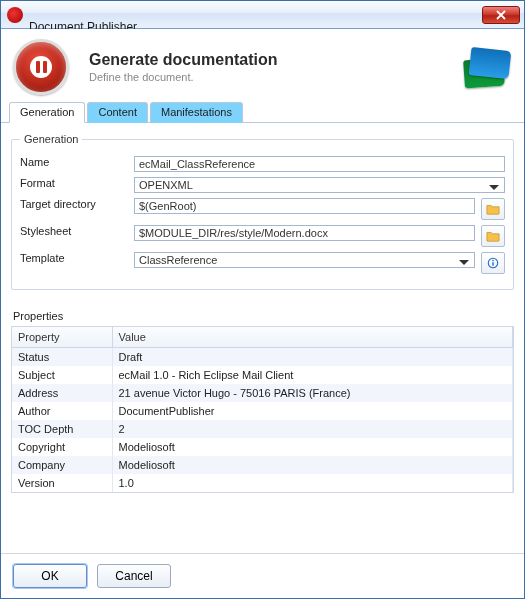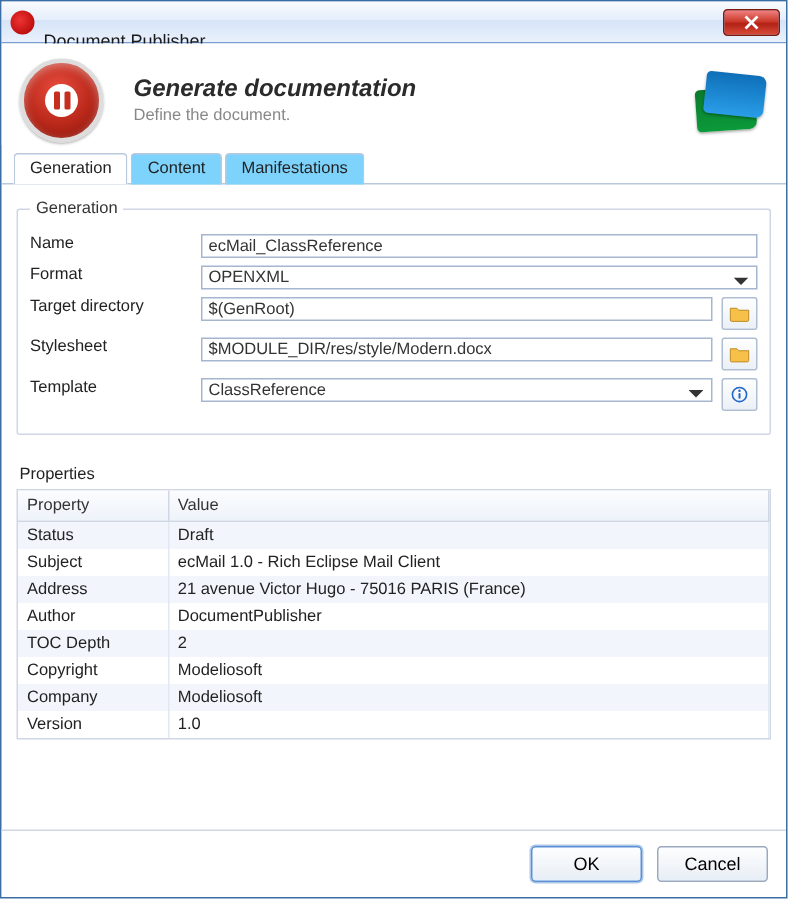--- a/index.html
+++ b/index.html
@@ -51,21 +51,21 @@
     display:flex; align-items:center; justify-content:center;
     box-shadow: inset 0 2px 6px rgba(255,255,255,.4), 0 1px 2px rgba(0,0,0,.3);
   }
   .header .big-icon .inner {
     width:22px; height:22px; background:#fff; border-radius:50%;
     display:flex; align-items:center; justify-content:center;
   }
   .header .big-icon .inner .bars { display:flex; gap:3px; }
   .header .big-icon .inner .bars span { width:4px; height:12px; background:#c62f1f; border-radius:1px; }
   .header .titleblock { flex:1; }
-  .header .h1 { font-size:16px; font-weight:bold; color:#2b2b2b;font-style:italic; }
+  .header .h1 { font-size:16px; font-weight:bold; color:#2b2b2b; }
   .header .sub { font-size:11px; color:#888; margin-top:2px; }
   .header .books {
     width:48px; height:40px; position:relative; margin-left:6px;
   }
   .header .books .bk {
     position:absolute; width:40px; height:28px; border-radius:3px 5px 5px 3px;
     box-shadow: 0 1px 2px rgba(0,0,0,.35);
   }
   .header .books .b1 { background:linear-gradient(#0a7a2d,#0c9a3a); bottom:0; left:0; transform:rotate(-4deg); }
   .header .books .b2 { background:linear-gradient(#0e6fb8,#2a9de8); bottom:10px; left:6px; transform:rotate(6deg); }
@@ -131,21 +131,21 @@
   table.props td {
     padding:3px 6px;
     border-right:1px solid #e2e8f2;
   }
   table.props tr:nth-child(odd) td { background:#f2f6fc; }
   table.props tr:nth-child(even) td { background:#ffffff; }
   table.props td:first-child, table.props th:first-child { width:100px; }
   
   .footer {
     border-top:1px solid #d0d8e4; padding:10px 12px;
-    display:flex; justify-content:flex-end; gap:10px;
+    display:flex; gap:10px;
     background:#fff;
   }
   .btn {
     min-width:74px; height:24px; font-size:12px;
     border:1px solid #9aa9bf; border-radius:3px;
     background:linear-gradient(#fdfefe,#e8eef6);
     cursor:pointer; padding:0 14px;
     font-family: inherit;
   }
   .btn.primary {

